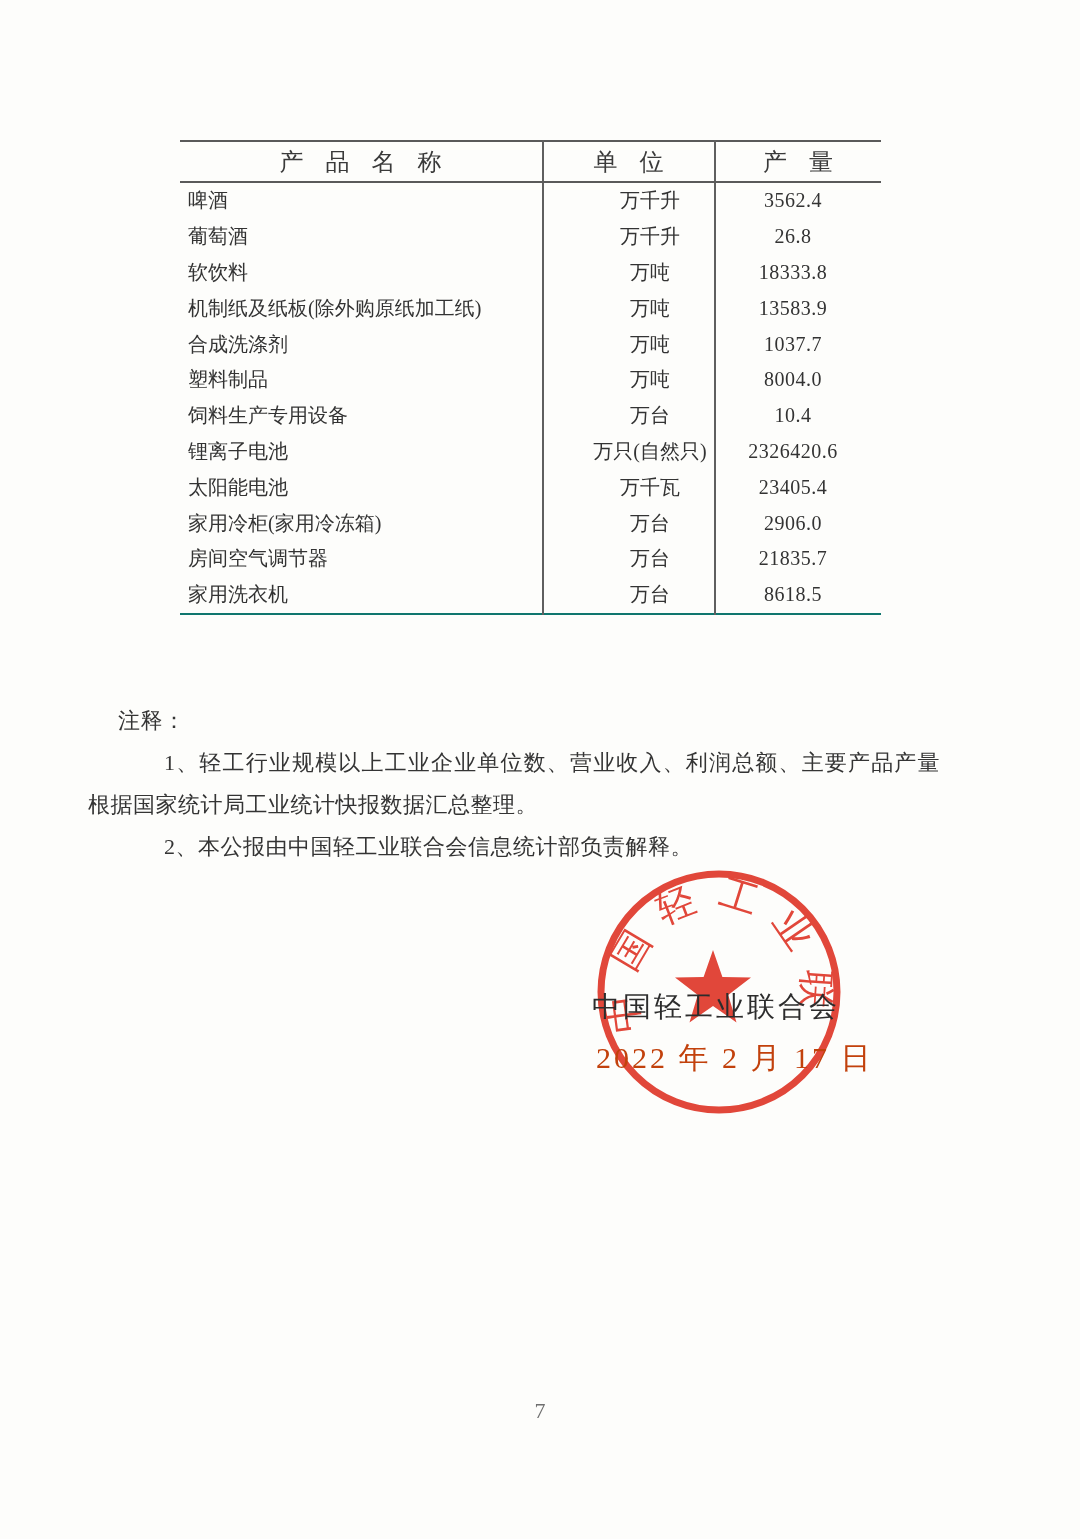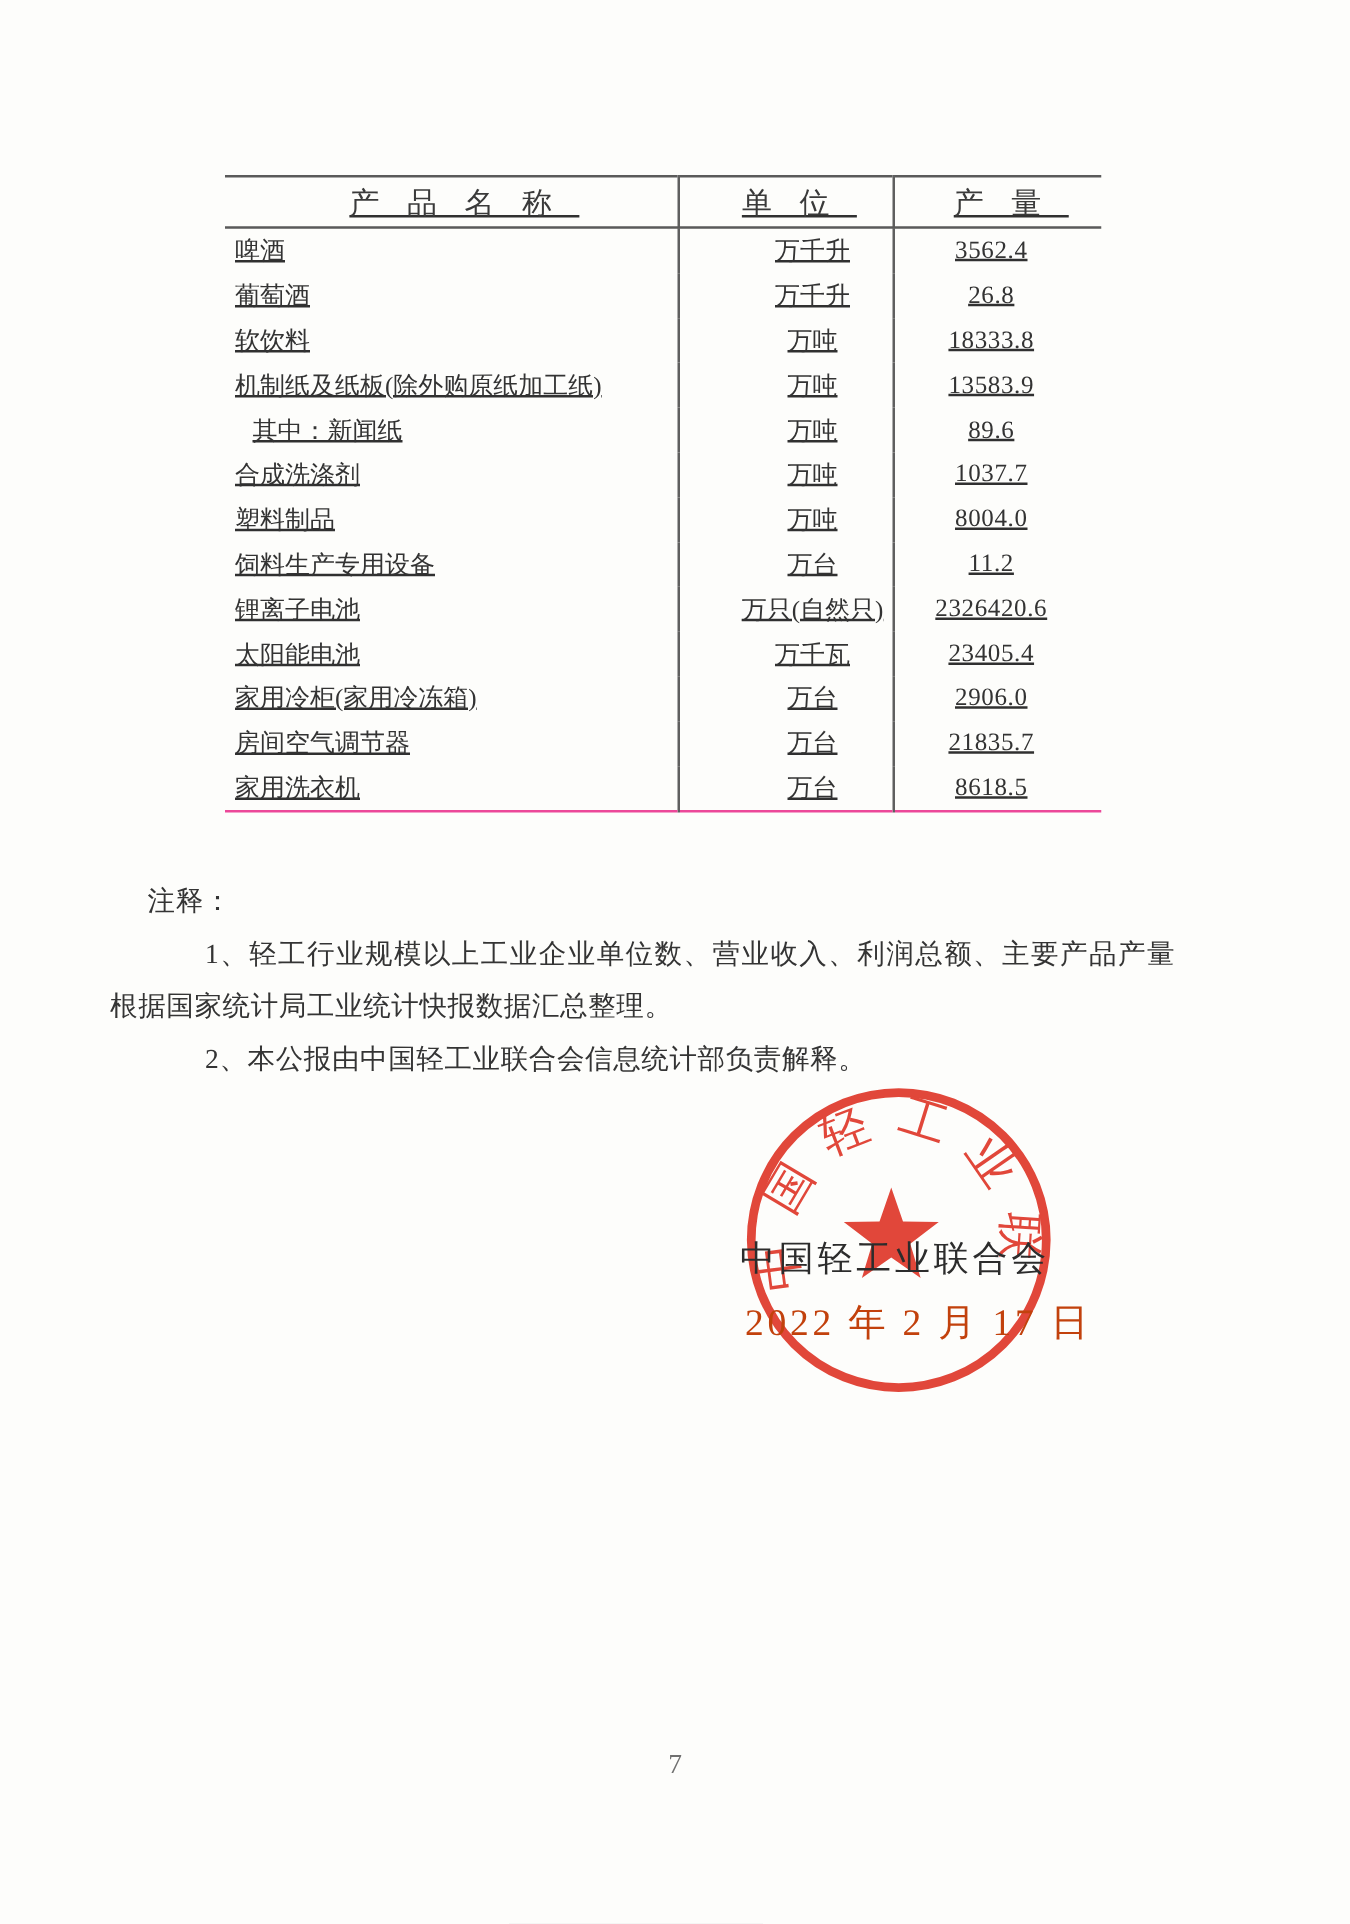--- a/index.html
+++ b/index.html
@@ -11,22 +11,21 @@
     font-family:"Liberation Serif","DejaVu Serif",serif;
     color:#303030;
     overflow:hidden;
   }
 
   
   .prod-table{
     position:absolute;left:180px;top:140px;width:701px;
     border-collapse:collapse;table-layout:fixed;
     border-top:2px solid #5a5a5a;
-    border-bottom:2px solid #ec4899;
-    text-decoration:underline;
+    border-bottom:2px solid #0f766e;
   }
   .prod-table th{
     height:37px;
     font-weight:normal;
     font-size:24px;
     letter-spacing:22px;
     padding-left:22px;
     text-align:center;
     border-bottom:2px solid #5a5a5a;
     color:#3a3a3a;
@@ -109,42 +108,37 @@
           <td class="col-unit b-right">万吨</td>
           <td class="col-val">18333.8</td>
         </tr>
 
         <tr>
           <td class="col-name b-right">机制纸及纸板(除外购原纸加工纸)</td>
           <td class="col-unit b-right">万吨</td>
           <td class="col-val">13583.9</td>
         </tr>
 
-        <tr>
-          <td class="col-name b-right indented">其中：新闻纸</td>
-          <td class="col-unit b-right">万吨</td>
-          <td class="col-val">89.6</td>
-        </tr>
 
         <tr>
           <td class="col-name b-right">合成洗涤剂</td>
           <td class="col-unit b-right">万吨</td>
           <td class="col-val">1037.7</td>
         </tr>
 
         <tr>
           <td class="col-name b-right">塑料制品</td>
           <td class="col-unit b-right">万吨</td>
           <td class="col-val">8004.0</td>
         </tr>
 
         <tr>
           <td class="col-name b-right">饲料生产专用设备</td>
           <td class="col-unit b-right">万台</td>
-          <td class="col-val">11.2</td>
+          <td class="col-val">10.4</td>
         </tr>
 
         <tr>
           <td class="col-name b-right">锂离子电池</td>
           <td class="col-unit b-right">万只(自然只)</td>
           <td class="col-val">2326420.6</td>
         </tr>
 
         <tr>
           <td class="col-name b-right">太阳能电池</td>

